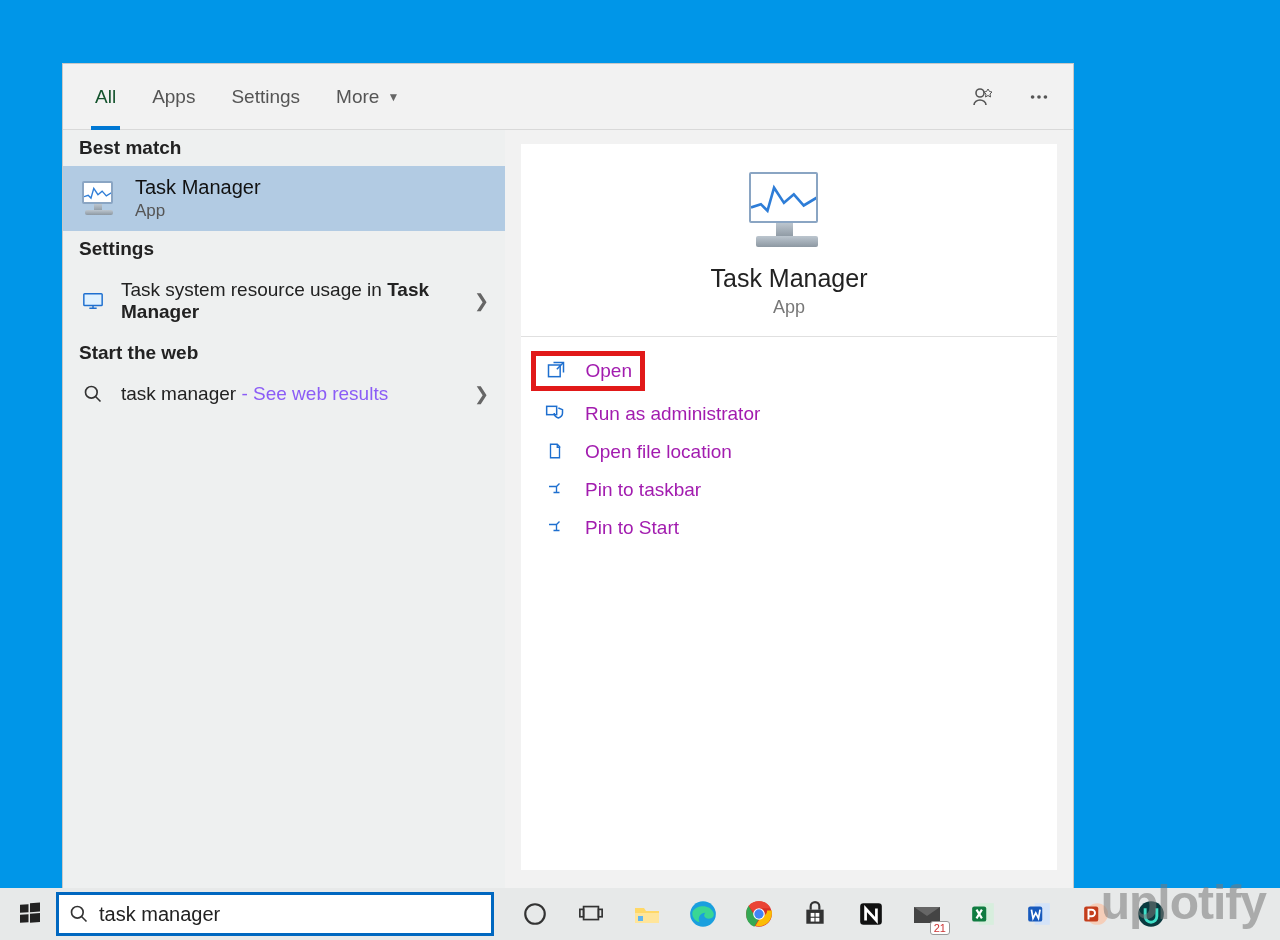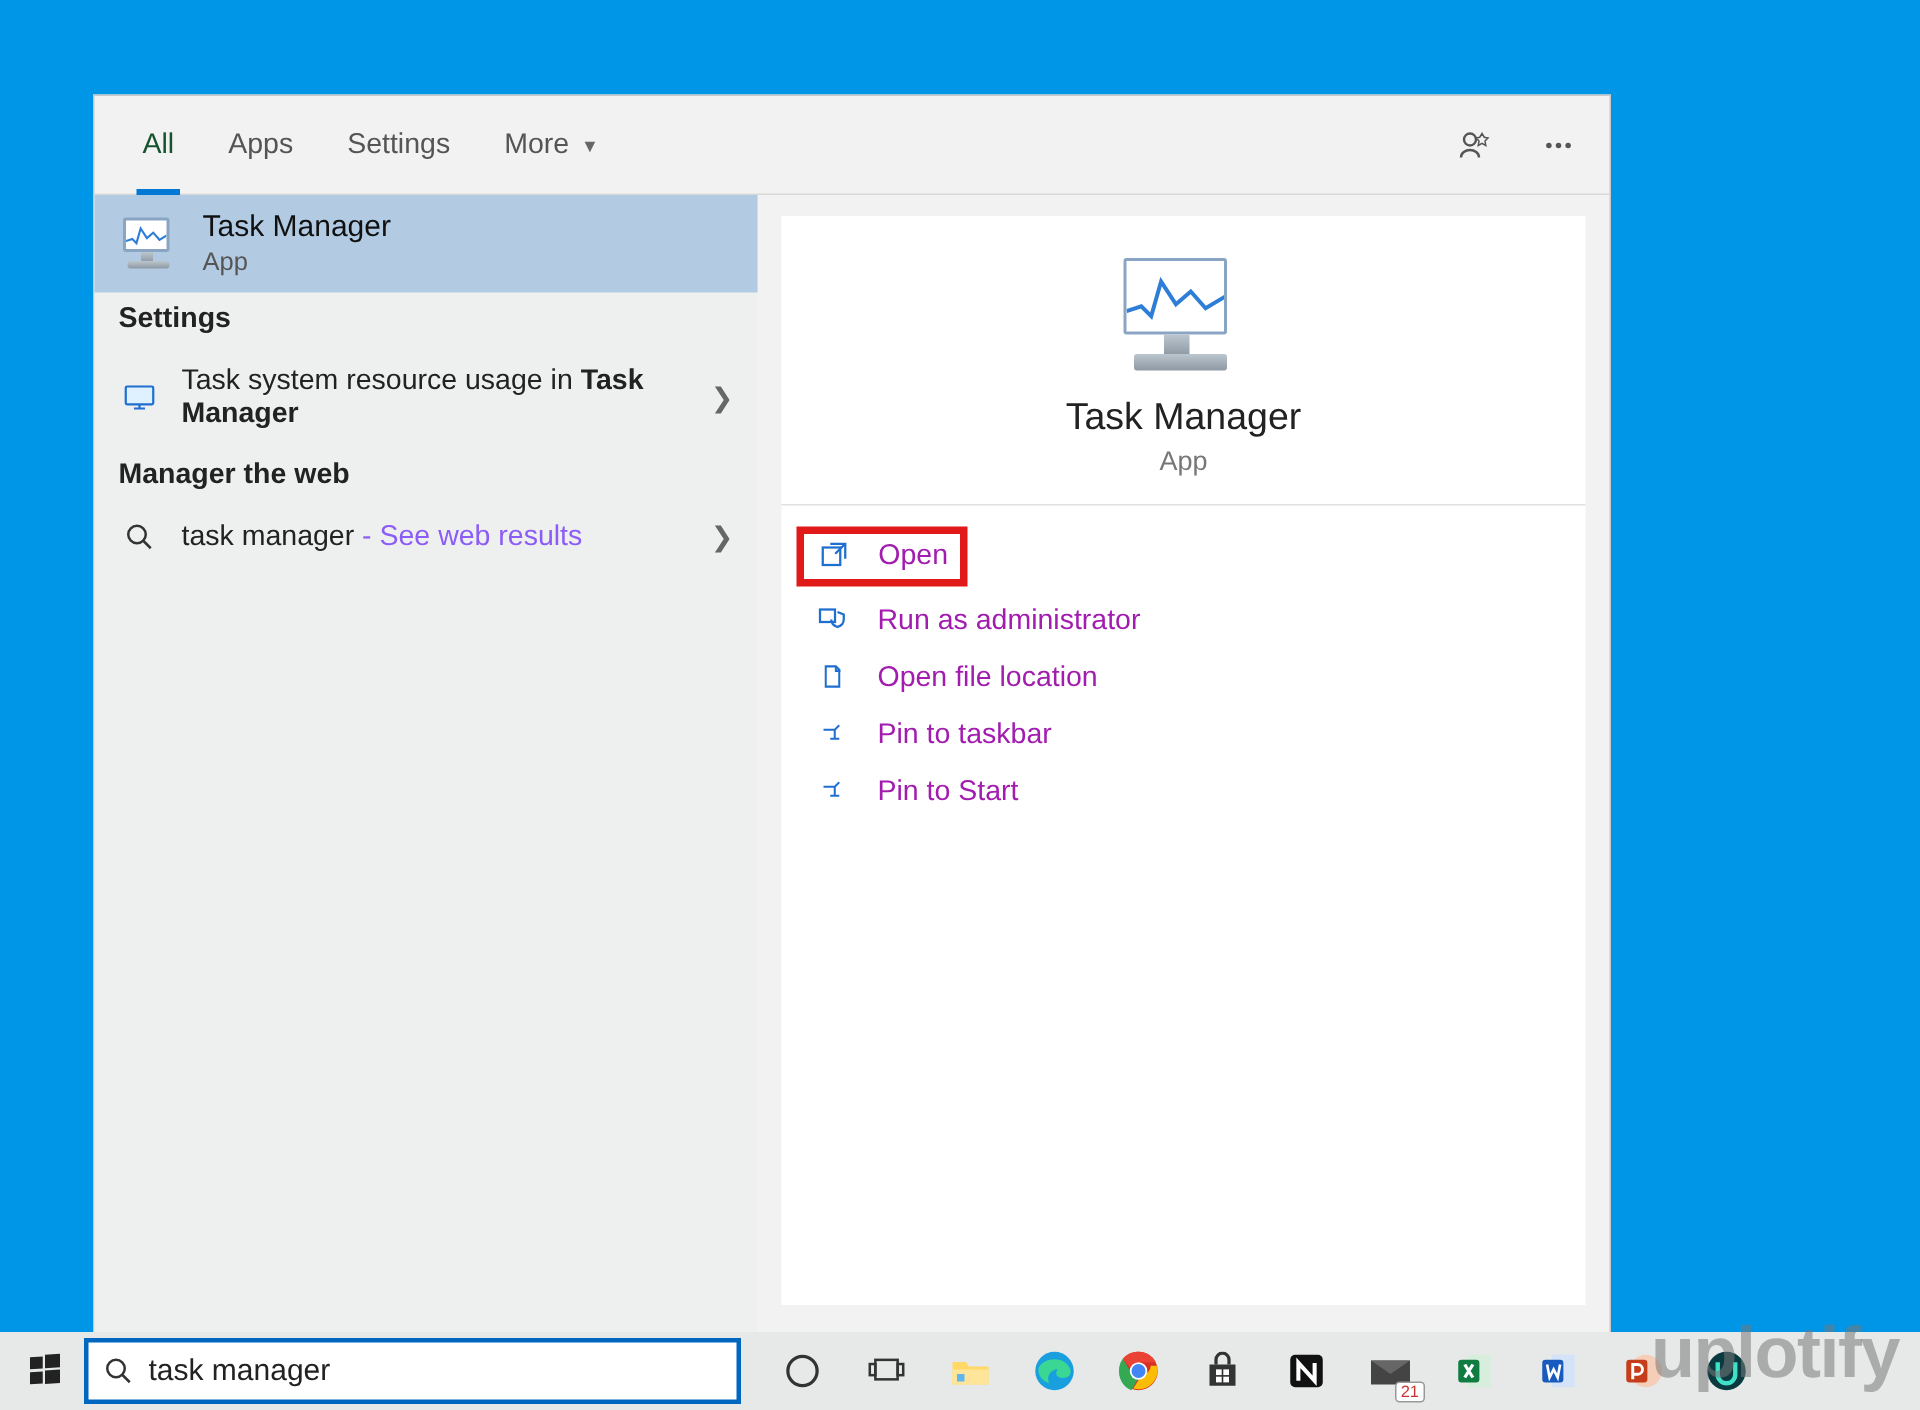--- a/index.html
+++ b/index.html
@@ -245,20 +245,21 @@
             <circle cx="5" cy="12" r="2"></circle>
             <circle cx="12" cy="12" r="2"></circle>
             <circle cx="19" cy="12" r="2"></circle>
           </svg>
       </div>
     </div>
   </div>
 
   <div class="main-area">
     <div class="left-col">
+      <div class="section-header">Best match</div>
 
       <div class="best-match-item">
         <div class="tm-icon-small">
           <div class="monitor">
             <div class="screen">
               <svg viewBox="0 0 100 60">
                   <polyline points="0,45 15,40 25,50 35,15 50,38 65,25 80,42 100,30" fill="none" stroke="#2e7dd7" stroke-width="5"></polyline>
                 </svg>
             </div>
             <div class="stand"></div>
@@ -279,21 +280,21 @@
               <rect x="2" y="2" width="20" height="13" rx="1" fill="#dff1ff"></rect>
               <path d="M8 18h8M12 15v3"></path>
             </svg>
         </div>
         <div class="label">
           <span>Task system resource usage in </span><span class="bold">Task Manager</span>
         </div>
         <div class="chev">❯</div>
       </div>
 
-      <div class="section-header">Manager the web</div>
+      <div class="section-header">Start the web</div>
 
       <div class="row-item web-row">
         <div class="lead-icon">
           <svg width="20" height="20" viewBox="0 0 24 24" fill="none" stroke="#333" stroke-width="2">
               <circle cx="10" cy="10" r="7"></circle>
               <line x1="15" y1="15" x2="21" y2="21"></line>
             </svg>
         </div>
         <div class="label">
           <span>task manager</span><span class="suffix"> - See web results</span>

